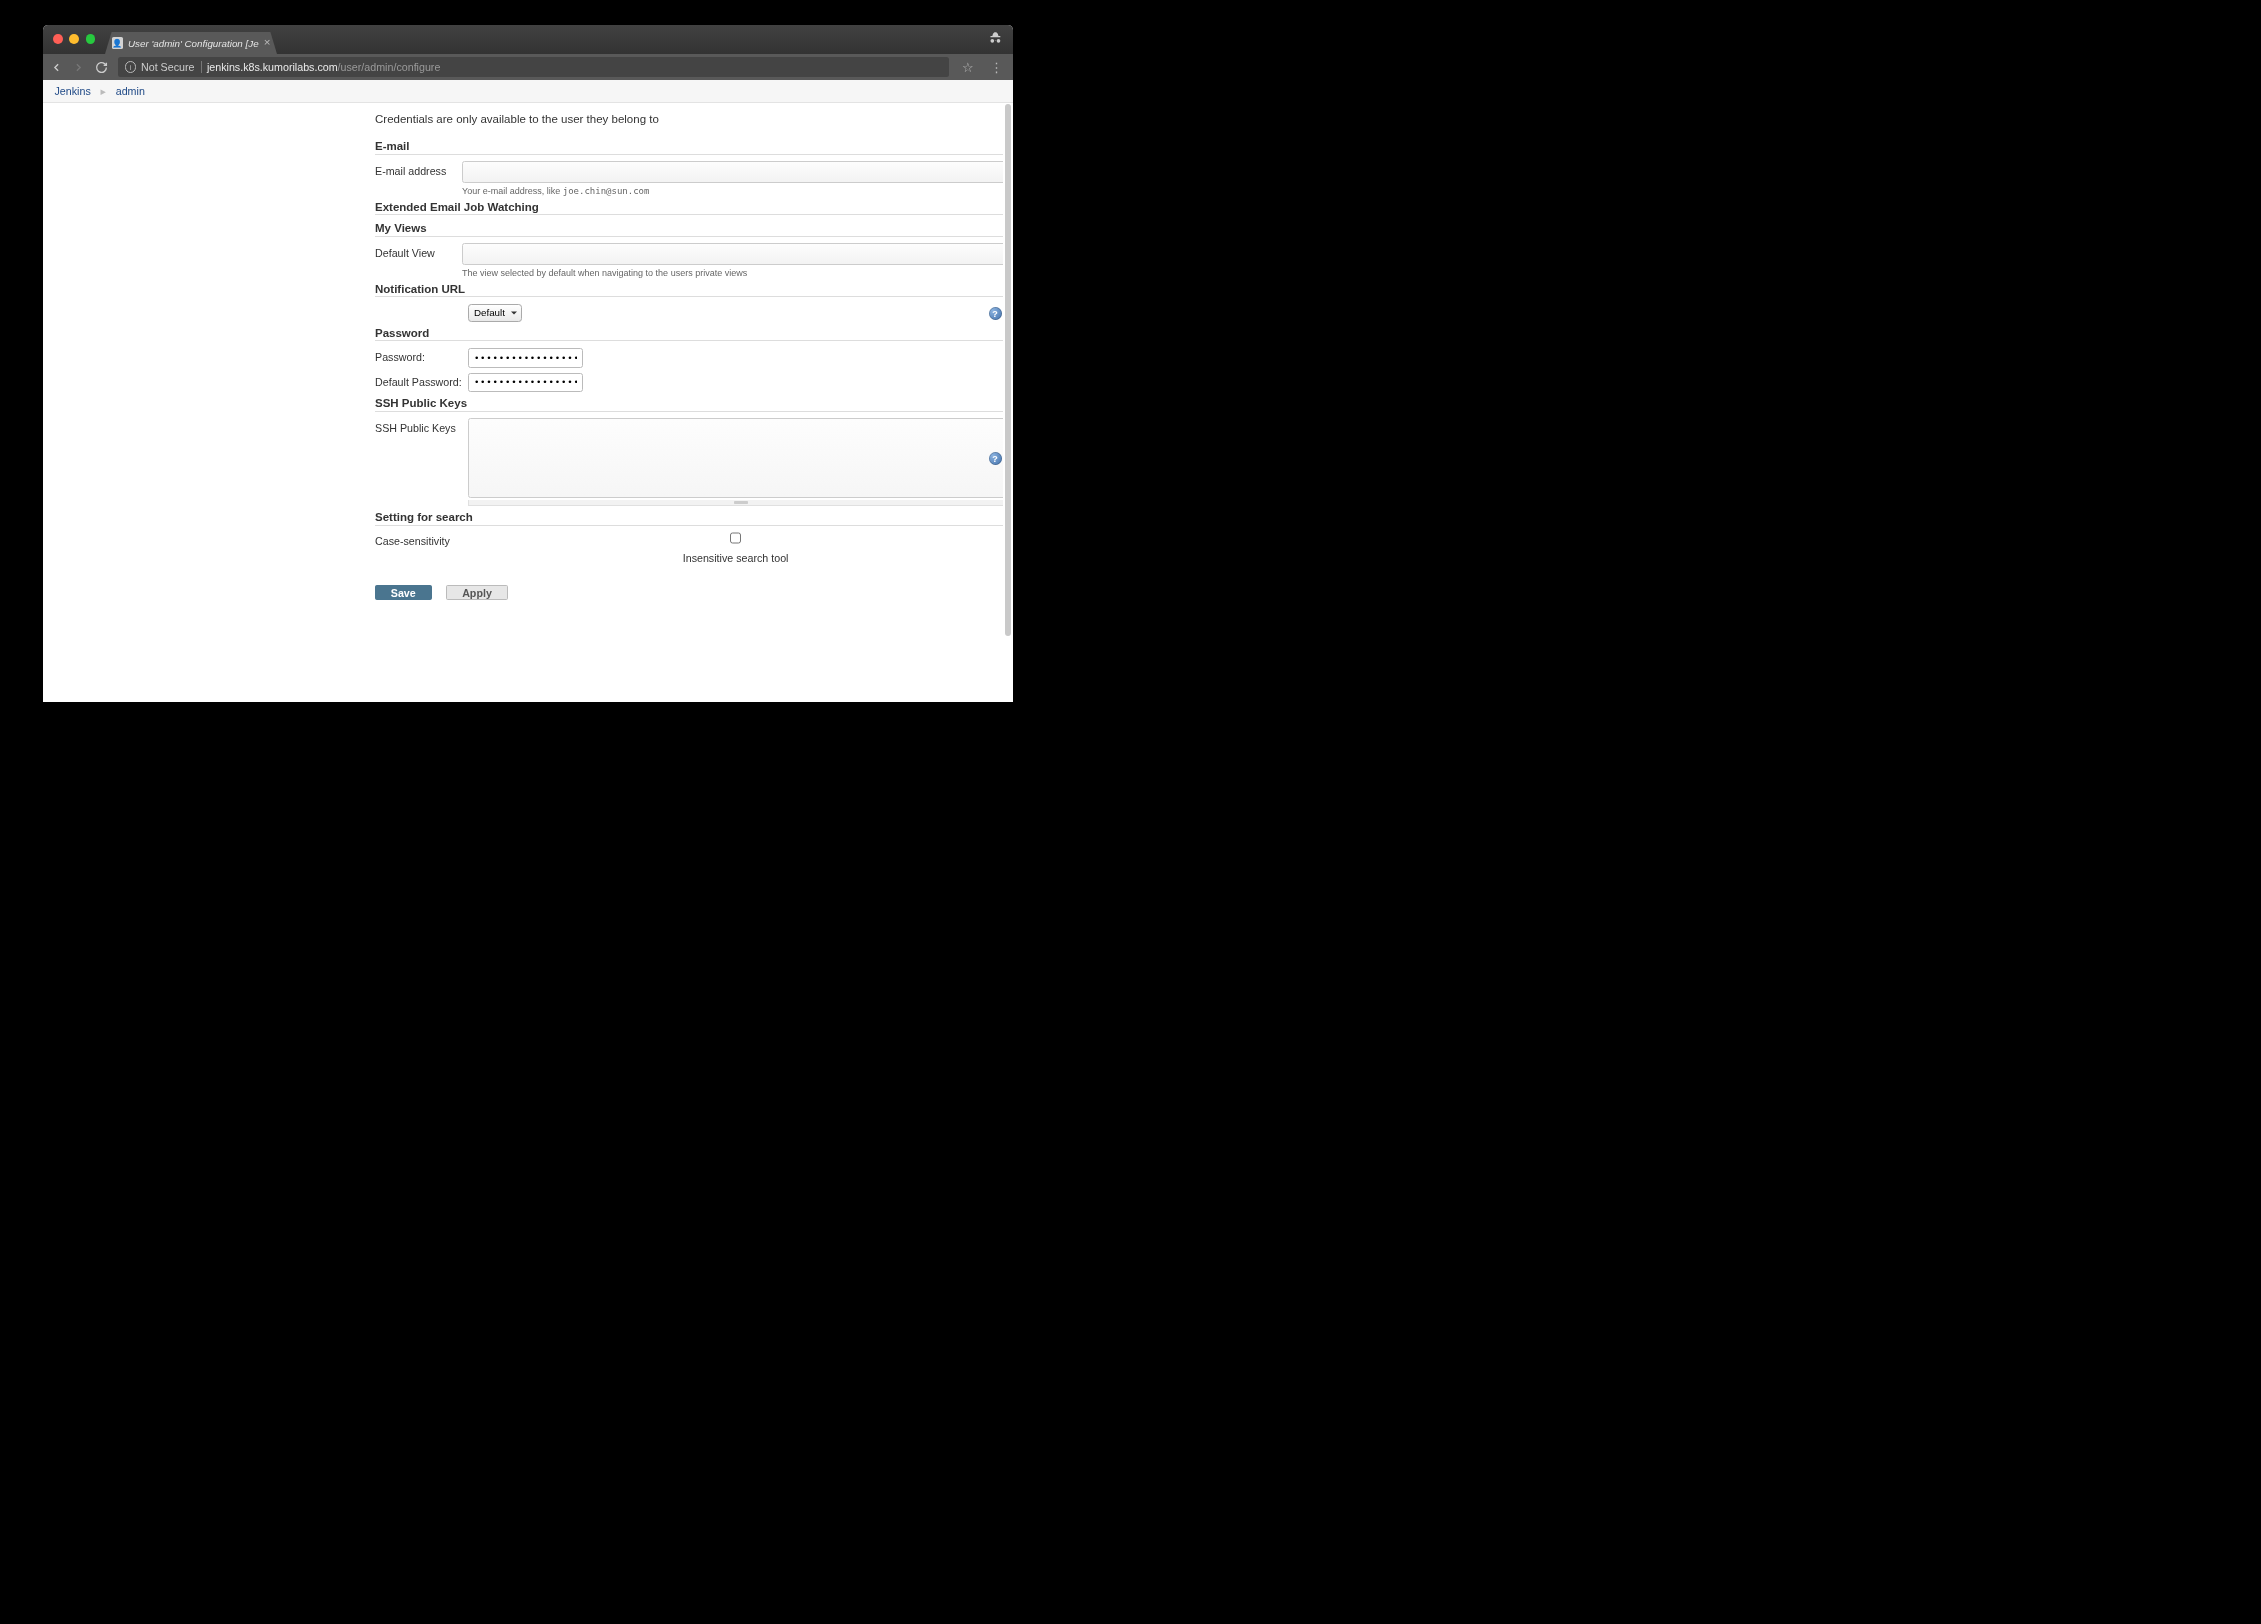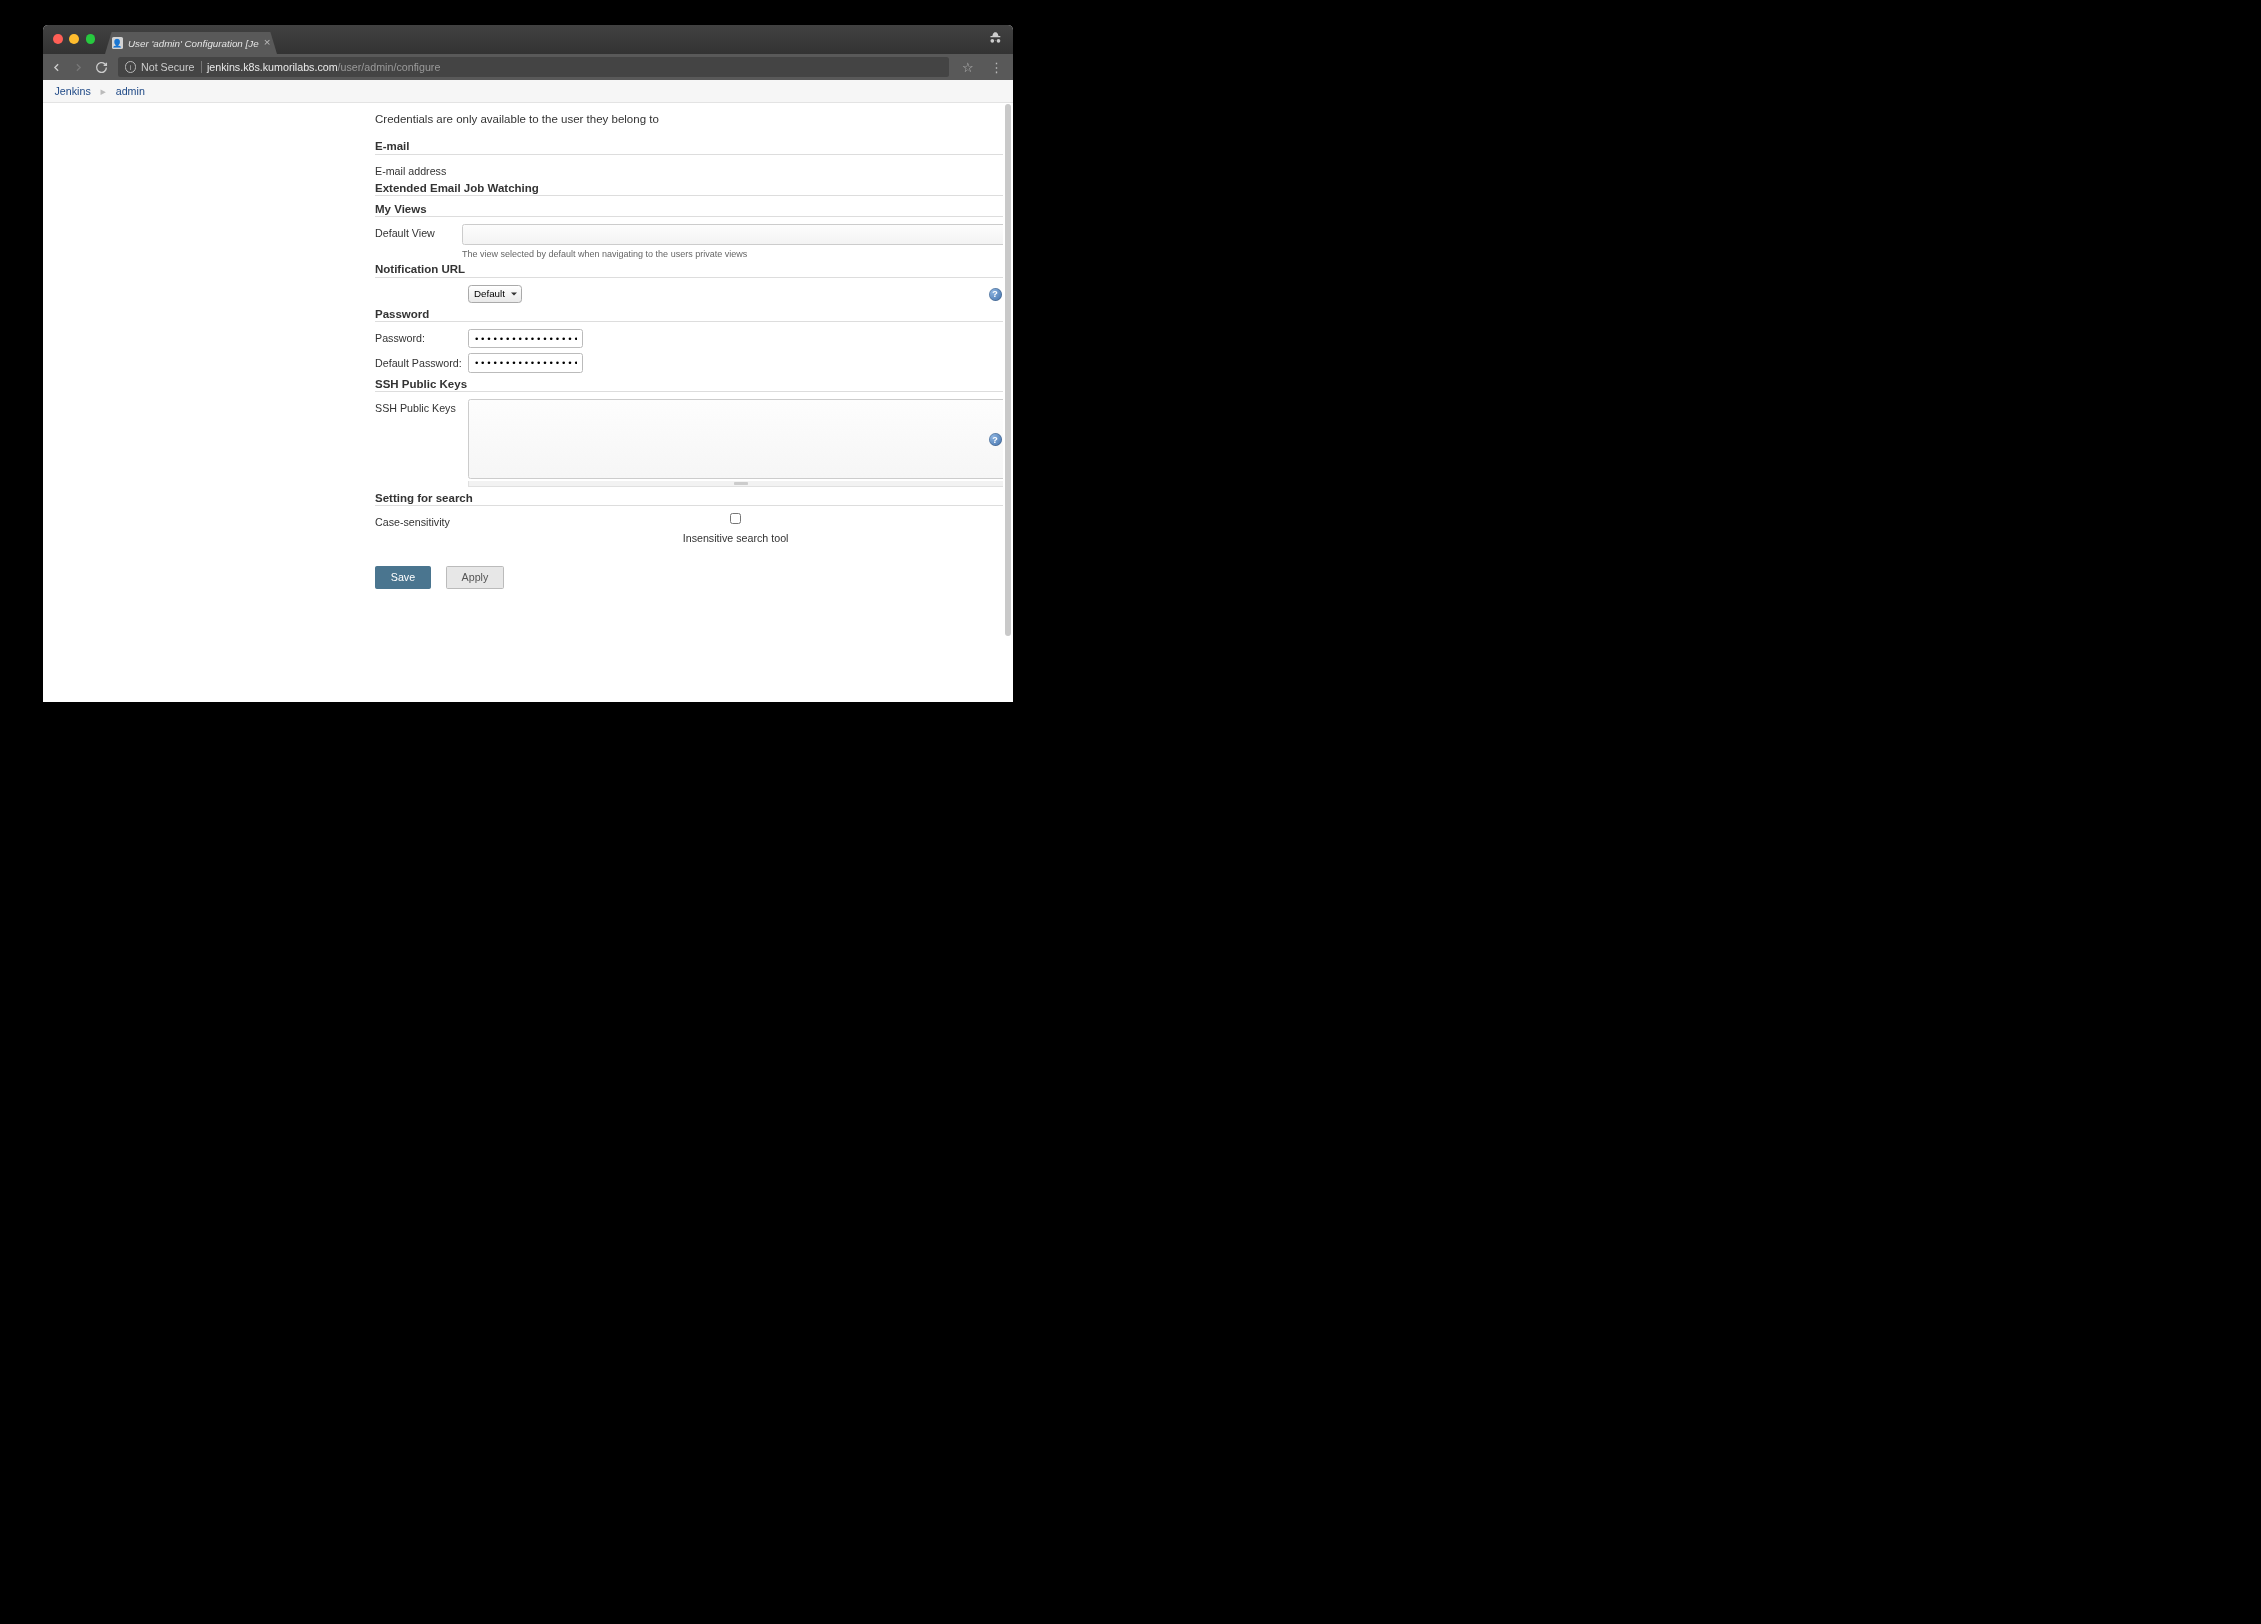--- a/index.html
+++ b/index.html
@@ -189,25 +189,25 @@
   background:radial-gradient(circle at 30% 30%,#8bb3e0,#3e6da8);
   color:#fff;font-weight:bold;font-size:9px;
   display:flex;align-items:center;justify-content:center;
   position:absolute; right: 1.6px;
   box-shadow: inset 0 0 0 0.8px rgba(0,0,0,0.2);
 }
 .cb-row { display:flex; align-items:center; gap:8.2px;flex-direction:column;}
 .cb { width:11.5px;height:11.5px;}
 .buttons { margin-top: 21.3px; display:flex; gap: 14.8px; }
 .btn {
-  height: 23px; padding: 0 14.8px;
+  height: 15px; padding: 0 14.8px;
   border: 0.8px solid #bbb;
   border-radius: 1.6px;
   font-size: 10.7px;
-  font-weight: normal;
+  font-weight: bold;
   cursor: pointer;
 }
 .btn-save { background: #4a758f; color: #fff; border-color:#4a758f;}
 .btn-apply { background: #e7e7e7; color: #555; }
 .scroll-track {
   position:absolute; right:0; top:79px; bottom:19.7px; width:9.8px;
   background:transparent;
 }
 .scroll-thumb {
   position:absolute; right:1.6px; top:0; width:6.6px; height:92%;
@@ -272,20 +272,26 @@
   </div>
 
   <div class="content">
     <div class="content-inner">
 
       <div class="note">Credentials are only available to the user they belong to</div>
 
       <div class="section-title">E-mail</div>
       <div class="form-row">
         <div class="form-label">E-mail address</div>
+        <div class="form-field">
+          <input type="text" class="text-input" value="" style="">
+          <div class="help-text">
+            <span>Your e-mail address, like </span><code>joe.chin@sun.com</code>
+          </div>
+        </div>
       </div>
 
       <div class="section-title">Extended Email Job Watching</div>
 
       <div class="section-title">My Views</div>
       <div class="form-row">
         <div class="form-label">Default View</div>
         <div class="form-field">
           <input type="text" class="text-input" value="" style="">
           <div class="help-text">The view selected by default when navigating to the users private views</div>

